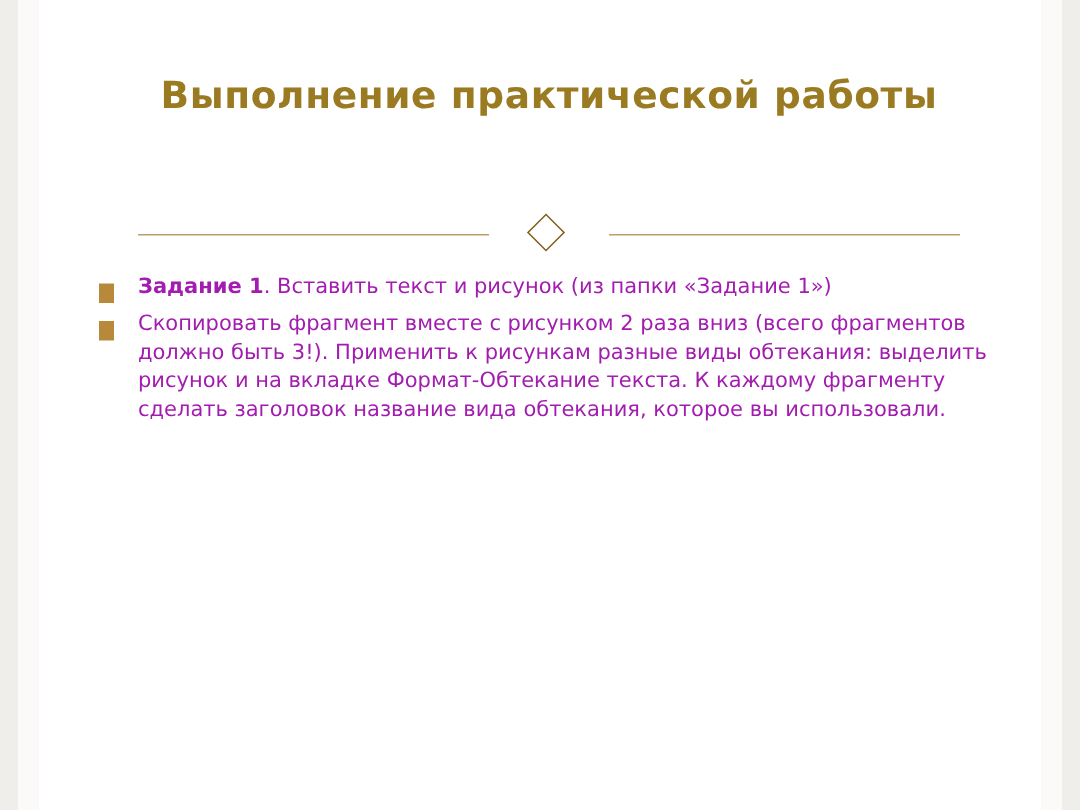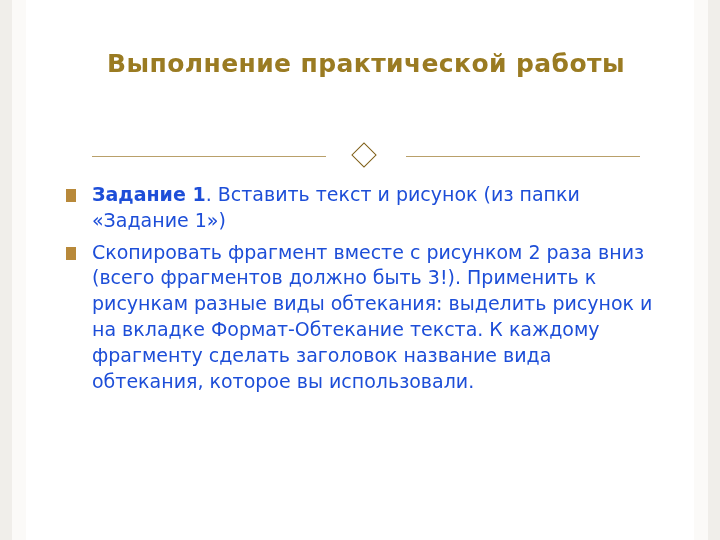--- a/index.html
+++ b/index.html
@@ -106,23 +106,23 @@
     left: 34px;
     right: 34px;
     margin: 0;
     padding: 0;
     list-style: none;
   }
   .bullet-item {
     position: relative;
     padding-left: 32px;
     margin-bottom: 6px;
-    font-size: 19px;
+    font-size: 14px;
     line-height: 1.36;
-    color: #1d4ed8;
+    color: #a21caf;
   }
   .bullet-marker {
     position: absolute;
     left: 6px;
     top: 7px;
     width: 10px;
     height: 13px;
     background: #b8893a;
   }
   .bold {

